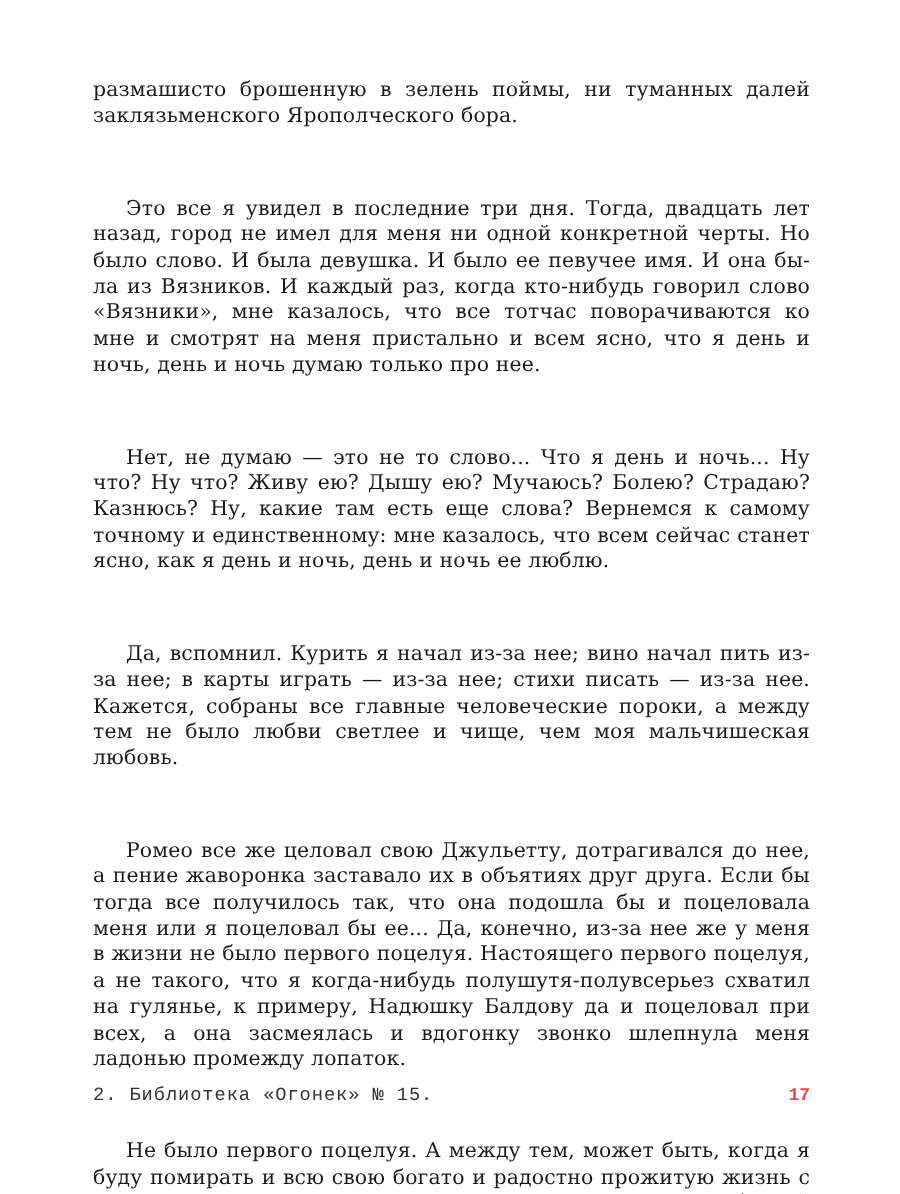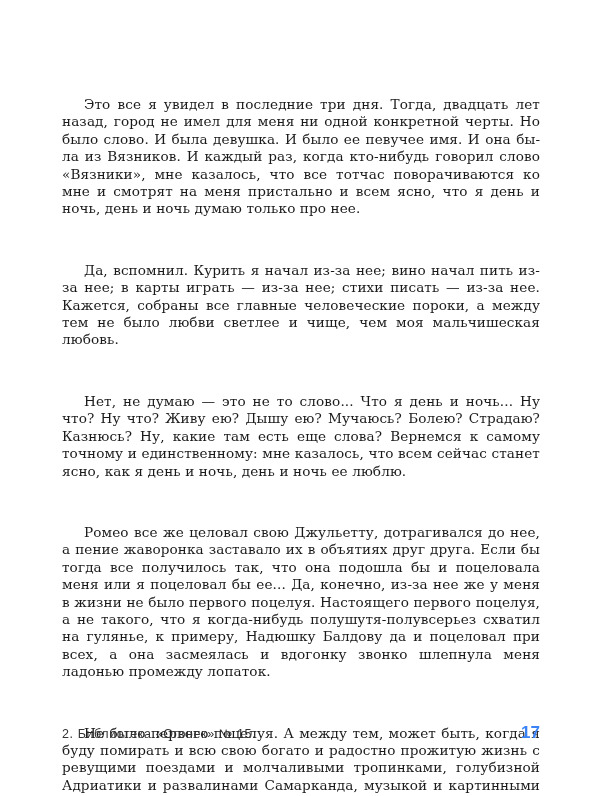--- a/index.html
+++ b/index.html
@@ -20,37 +20,38 @@
       text-align: justify;
       text-align-last: left;
       hyphens: manual;
     }
     .page p.indent { text-indent: 22px; margin-top: 44px; }
     .footer {
       position: absolute;
       left: 62px;
       top: 723px;
       width: 478px;
-      font-family: Liberation Sans, sans-serif;
+      font-family: Liberation Mono, monospace;
       font-size: 12.5px;
       color: #333;
       display: flex;
       justify-content: space-between;
       align-items: baseline;
     }
     .footer .sig { letter-spacing: 0.6px; }
-    .footer .num { font-size: 17px; font-weight: bold; color: #3b82f6; }
+    .footer .num { font-size: 12px; font-weight: bold; color: #ef4444; }
   </style>
 </head>
 <body>
 
 <div class="page">
+  <p>размашисто брошенную в зелень поймы, ни туманных далей заклязьменского Ярополческого бора.</p>
   <p class="indent">Это все я увидел в последние три дня. Тогда, двадцать лет назад, город не имел для меня ни одной конкретной черты. Но было слово. И была девушка. И было ее певучее имя. И она бы­ла из Вязников. И каждый раз, когда кто-нибудь говорил слово «Вязники», мне казалось, что все тотчас поворачиваются ко мне и смотрят на меня пристально и всем ясно, что я день и ночь, день и ночь думаю только про нее.</p>
+  <p class="indent">Нет, не думаю — это не то слово... Что я день и ночь... Ну что? Ну что? Живу ею? Дышу ею? Мучаюсь? Болею? Страдаю? Казнюсь? Ну, какие там есть еще слова? Вернемся к самому точному и единственному: мне казалось, что всем сейчас станет ясно, как я день и ночь, день и ночь ее люблю.</p>
   <p class="indent">Да, вспомнил. Курить я начал из-за нее; вино начал пить из-за нее; в карты играть — из-за нее; стихи писать — из-за нее. Кажется, собраны все главные человеческие пороки, а ме­жду тем не было любви светлее и чище, чем моя мальчише­ская любовь.</p>
-  <p class="indent">Нет, не думаю — это не то слово... Что я день и ночь... Ну что? Ну что? Живу ею? Дышу ею? Мучаюсь? Болею? Страдаю? Казнюсь? Ну, какие там есть еще слова? Вернемся к самому точному и единственному: мне казалось, что всем сейчас станет ясно, как я день и ночь, день и ночь ее люблю.</p>
   <p class="indent">Ромео все же целовал свою Джульетту, дотрагивался до нее, а пение жаворонка заставало их в объятиях друг друга. Если бы тогда все получилось так, что она подошла бы и поцеловала меня или я поцеловал бы ее... Да, конечно, из-за нее же у меня в жизни не было первого поцелуя. Настоящего первого поцелуя, а не такого, что я когда-нибудь полушутя-полувсерьез схватил на гулянье, к примеру, Надюшку Балдову да и поце­ловал при всех, а она засмеялась и вдогонку звонко шлепнула меня ладонью промежду лопаток.</p>
   <p class="indent">Не было первого поцелуя. А между тем, может быть, когда я буду помирать и всю свою богато и радостно прожитую жизнь с ревущими поездами и молчаливыми тропинками, голубизной Адриатики и развалинами Самарканда, музыкой и картинными галереями, рыбной ловлей и восхождением на горные верши­ны, говорливым таянием снегов и безмолвными листопадами, бессонными ночами за рабочим столом и восторгами удач, жен­ской любовью и лепетанием ребенка... Нет, конечно, задним числом, теперь я не смог бы отдать всей моей жизни за един­ственный поцелуй ветреной той девчонки, но если бы мне пред­ставился выбор тогда...</p>
   <p class="indent">Не было первого поцелуя. Нам всем было по шестнадцати лет (впрочем, к концу учебы стало по девятнадцати), и ей, зна­чит, было столько же. Была ли она самой красивой девушкой из всего техникума? Наверно. Множество старшекурсников, го­родских, более смелых и находчивых, чем я, деревенский недо­тепа, всегда окружало ее.</p>
 </div>
 
 <div class="footer">
   <span class="sig">2. Библиотека «Огонек» № 15.</span>
   <span class="num">17</span>
 </div>
 

